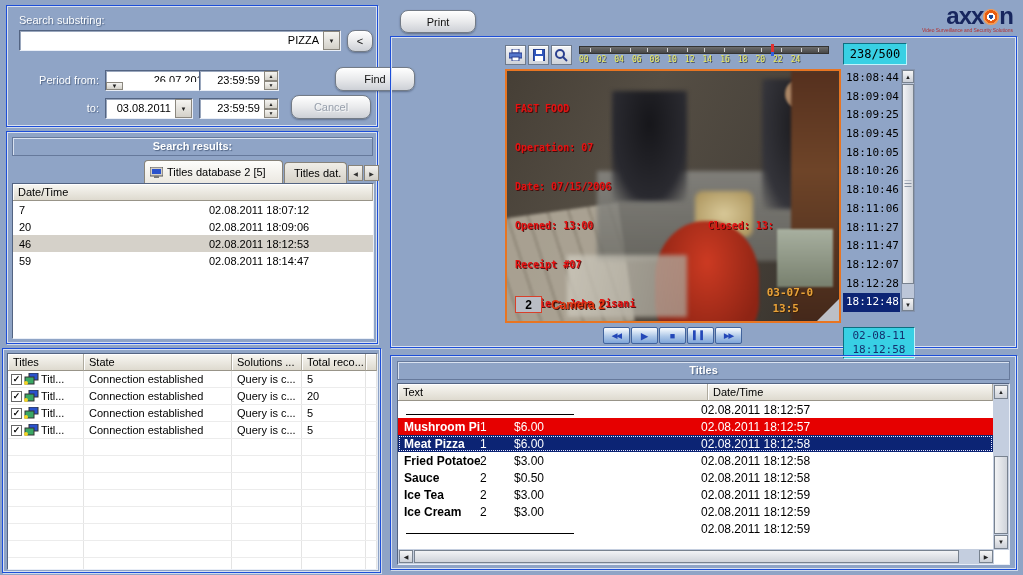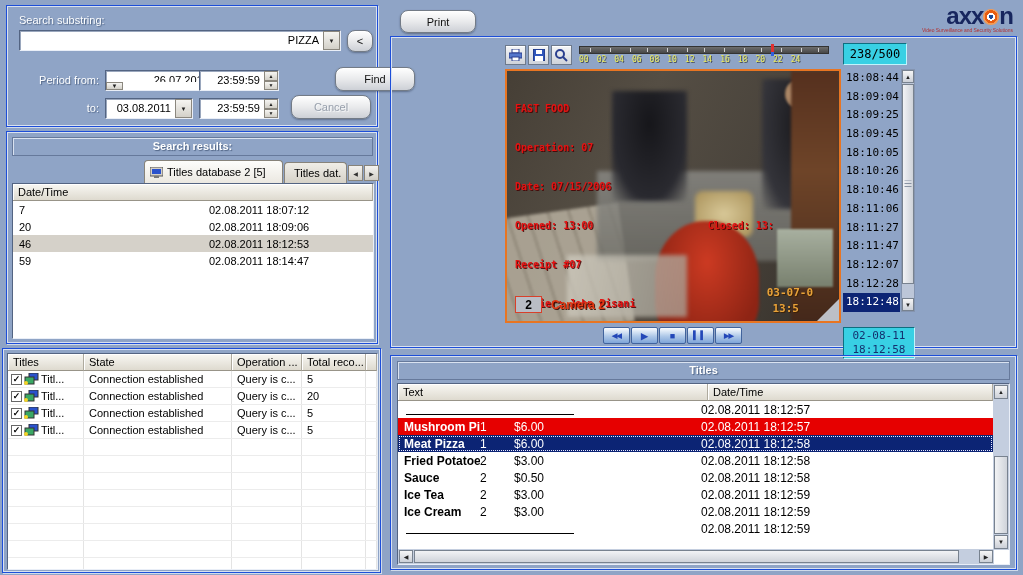--- a/index.html
+++ b/index.html
@@ -221,21 +221,21 @@
           <span class="sr-c2">02.08.2011 18:14:47</span>
         </div>
     </div>
   </div>
 
   <div class="panel" style="left:2px;top:348px;width:379px;height:225px;">
     <div class="lv db" style="left:4px;top:4px;width:371px;height:217px;">
       <div class="lvhead">
         <span class="hc" style="width:76px;">Titles</span>
         <span class="hc" style="width:148px;">State</span>
-        <span class="hc" style="width:70px;">Operation ...</span>
+        <span class="hc" style="width:70px;">Solutions ...</span>
         <span class="hc" style="width:64px;">Total reco...</span>
         <span class="hc" style="flex:1;"></span>
       </div>
 
       <div class="row">
         <div class="db-c1">
             <span class="checkbox" style="border:1px solid #666;">✓</span>
             <svg width="15" height="12">
               <rect x="5" y="0" width="9" height="7" fill="#2a52cc" stroke="#333"></rect>
               <rect x="1" y="4" width="9" height="7" fill="#3aa864" stroke="#333"></rect>

